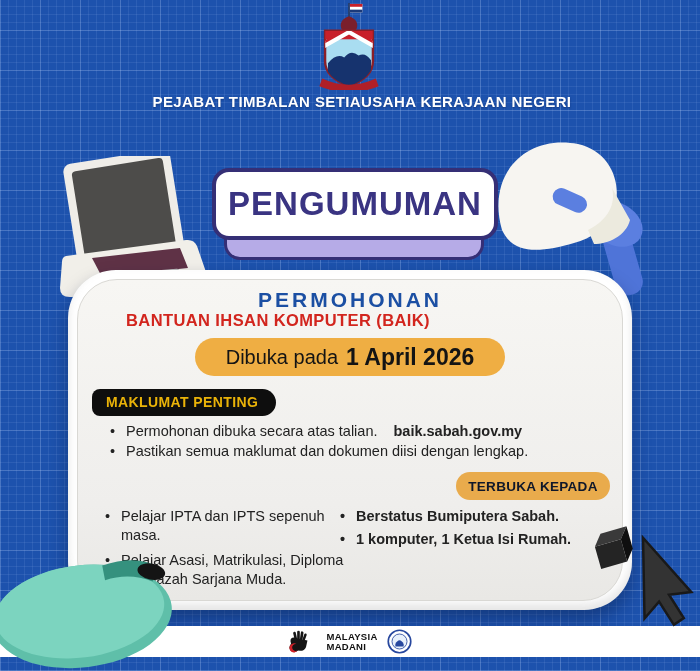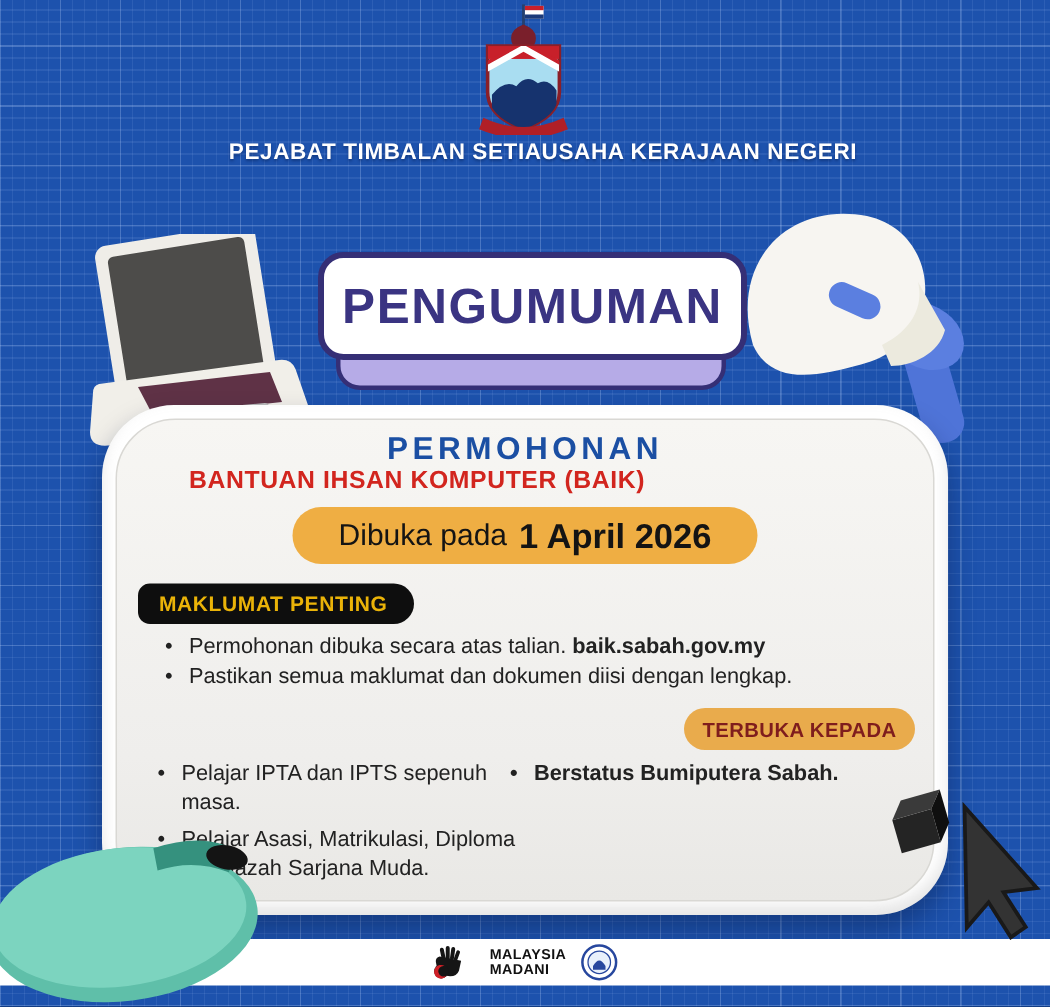--- a/index.html
+++ b/index.html
@@ -45,24 +45,24 @@
         display:flex;align-items:center;justify-content:center;color:#141414;}
   .date-pill .lbl{font-size:20px;}
   .date-pill b{font-size:23px;margin-left:8px;}
   .info-badge{left:92px;top:389px;z-index:3;background:#0e0e0e;color:#eab308;
         font-size:14px;font-weight:bold;letter-spacing:.4px;
         padding:5px 18px 6px 14px;border-radius:10px 17px 17px 10px;}
   ul.blist{margin:0;padding:0;list-style:none;z-index:3;}
   ul.blist li{position:relative;padding-left:16px;color:#222222;}
   ul.blist li::before{content:"•";position:absolute;left:0;top:0;color:#222222;}
   .info-list{left:110px;top:421px;width:470px;font-size:14.5px;line-height:20px;}
-  .info-list b{margin-left:4px;}
+  .info-list b{margin-left:16px;}
   .open-pill{left:456px;top:472px;width:154px;height:28px;border-radius:14px;z-index:3;
         display:flex;align-items:center;justify-content:center;
-        font-size:13.5px;font-weight:800;letter-spacing:.3px;color:#7f1d1d;}
+        font-size:13.5px;font-weight:800;letter-spacing:.3px;color:#0f172a;}
   .col-left{left:105px;top:507px;width:245px;font-size:14.5px;line-height:19px;}
   .col-left li{margin-bottom:6px;}
   .col-right{left:340px;top:507px;width:265px;font-size:14.5px;line-height:19px;}
   .col-right li{margin-bottom:4px;font-weight:bold;}
   
   .strip{left:0;top:626px;width:700px;height:31px;background:#ffffff;z-index:4;
         display:flex;align-items:center;justify-content:center;gap:9px;}
   .madani{display:flex;align-items:center;gap:16px;}
   .madani-text{font-size:9.5px;font-weight:800;line-height:9.5px;color:#111111;letter-spacing:.3px;}
 </style>
@@ -150,20 +150,21 @@
 
   <div class="abs open-pill" style="background:#e9ab4c;">TERBUKA KEPADA</div>
 
   <ul class="abs blist col-left">
     <li>Pelajar IPTA dan IPTS sepenuh masa.</li>
     <li>Pelajar Asasi, Matrikulasi, Diploma dan Ijazah Sarjana Muda.</li>
   </ul>
 
   <ul class="abs blist col-right">
     <li>Berstatus Bumiputera Sabah.</li>
+    <li>1 komputer, 1 Ketua Isi Rumah.</li>
   </ul>
 
   <div class="abs strip">
     <div class="madani">
       <svg width="22" height="26" viewBox="0 0 30 32">
         <g fill="#151515">
           <rect x="8" y="2" width="3.6" height="12" rx="1.8" transform="rotate(-12 10 8)"></rect>
           <rect x="12.5" y="0.5" width="3.6" height="13" rx="1.8"></rect>
           <rect x="17" y="1.5" width="3.6" height="12" rx="1.8" transform="rotate(8 19 7)"></rect>
           <rect x="21" y="4" width="3.4" height="10" rx="1.7" transform="rotate(20 22 9)"></rect>

